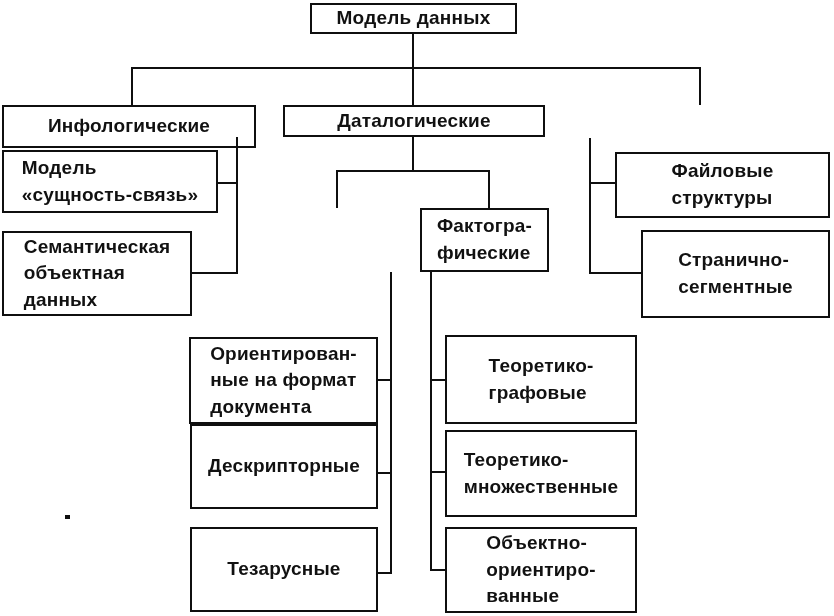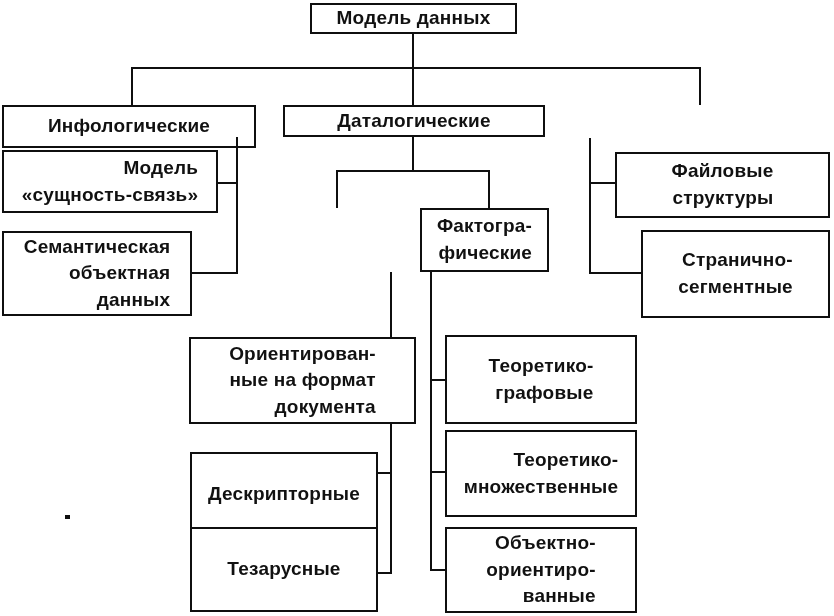--- a/index.html
+++ b/index.html
@@ -20,21 +20,21 @@
   }
   .box{
     position:absolute;
     box-sizing:border-box;
     border:2px solid var(--box-border);
     background:var(--box-bg);
     color:var(--text);
     display:flex;
     align-items:center;
     justify-content:center;
-    text-align:right;
+    text-align:left;
     font-size:19px;
     font-weight:bold;
     line-height:1.4;
     white-space:pre-line;
     letter-spacing:0.2px;
   }
   .vline{position:absolute;width:2px;background:var(--line);}
   .hline{position:absolute;height:2px;background:var(--line);}
   .speck{position:absolute;width:5px;height:4px;background:var(--line);}
 </style>
@@ -66,24 +66,24 @@
   <div class="hline" style="left:336px;top:170px;width:154px"></div>
   <div class="vline" style="left:336px;top:170px;height:38px"></div>
   <div class="vline" style="left:488px;top:170px;height:38px"></div>
   <div class="box" style="left:420px;top:208px;width:129px;height:64px">Фактогра-
 фические</div>
 
   <div class="vline" style="left:390px;top:272px;height:302px"></div>
   <div class="hline" style="left:378px;top:379px;width:14px"></div>
   <div class="hline" style="left:378px;top:472px;width:14px"></div>
   <div class="hline" style="left:378px;top:572px;width:14px"></div>
-  <div class="box" style="left:189px;top:337px;width:227px;height:87px">Ориентирован-
+  <div class="box" style="left:189px;top:337px;width:189px;height:87px">Ориентирован-
 ные на формат
 документа</div>
-  <div class="box" style="left:190px;top:452px;width:188px;height:85px">Дескрипторные</div>
+  <div class="box" style="left:190px;top:424px;width:188px;height:85px">Дескрипторные</div>
   <div class="box" style="left:190px;top:527px;width:188px;height:85px">Тезарусные</div>
 
   <div class="vline" style="left:430px;top:272px;height:299px"></div>
   <div class="hline" style="left:431px;top:379px;width:14px"></div>
   <div class="hline" style="left:431px;top:471px;width:14px"></div>
   <div class="hline" style="left:431px;top:569px;width:14px"></div>
   <div class="box" style="left:445px;top:335px;width:192px;height:89px">Теоретико-
 графовые</div>
   <div class="box" style="left:445px;top:430px;width:192px;height:87px">Теоретико-
 множественные</div>

